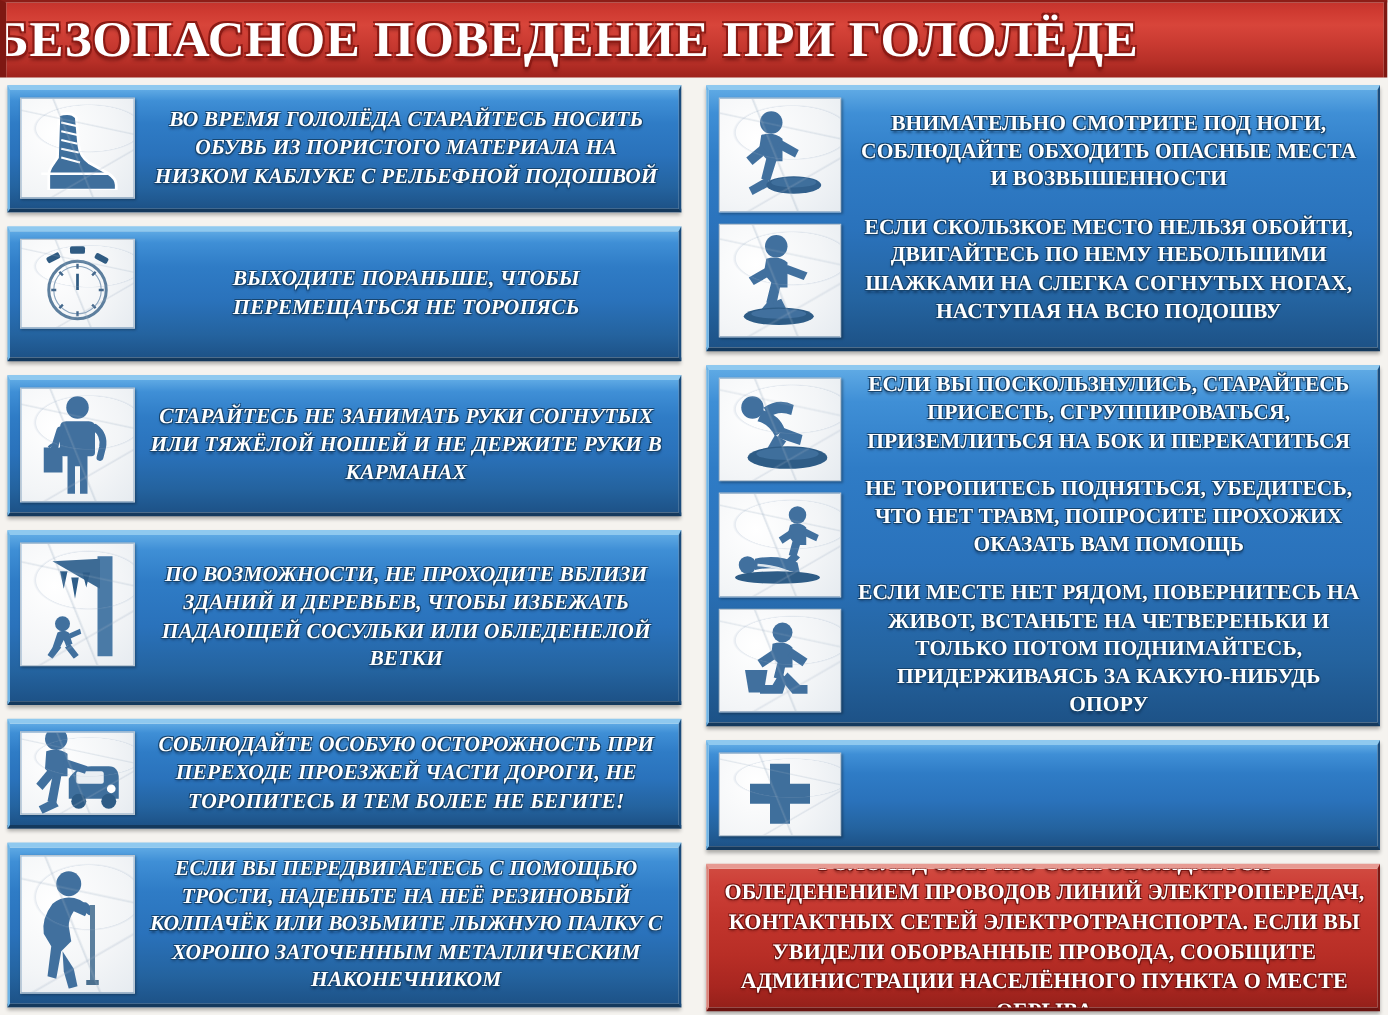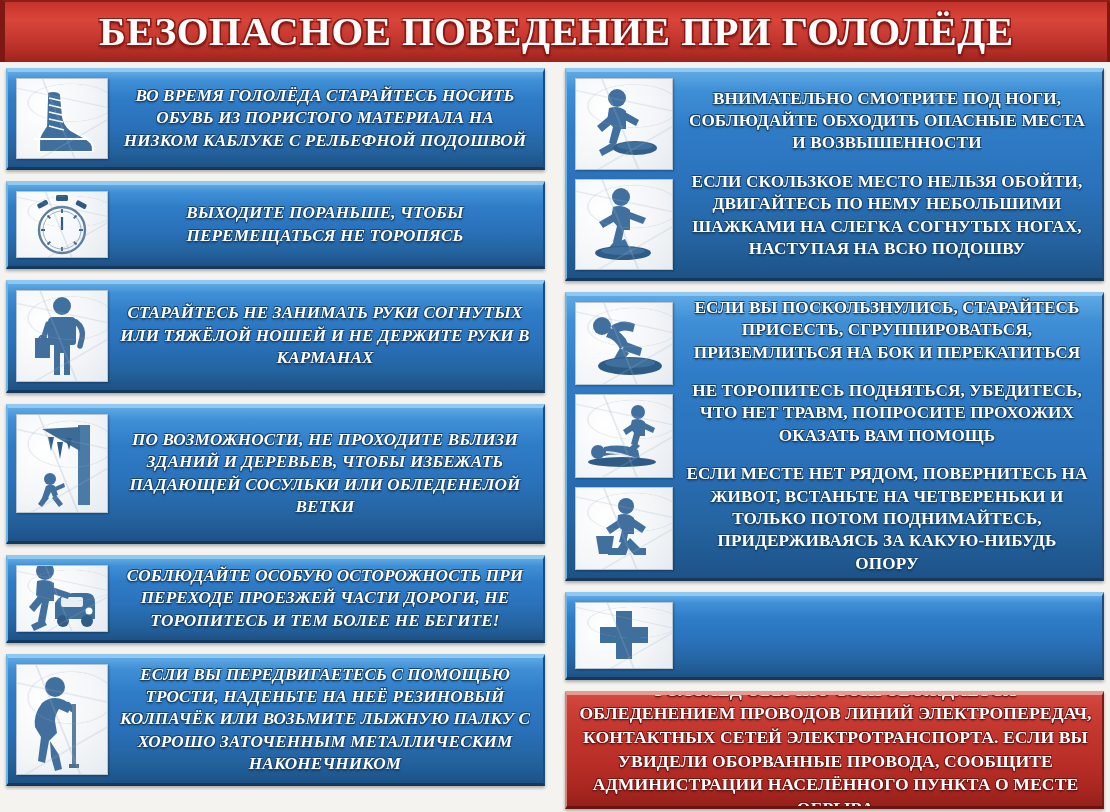--- a/index.html
+++ b/index.html
@@ -25,21 +25,21 @@
     left: 0; top: 0;
     width: 1110px; height: 62px;
     background: linear-gradient(180deg,
       #c5332c 0%, #cf3a31 12%, #d8453a 30%,
       #c93a31 55%, #b62f27 80%, #9e221c 100%);
     border-left: 5px solid #7e1812;
     border-right: 3px solid #7e1812;
     border-top: 2px solid #8d1d17;
     display: flex;
     align-items: center;
-    justify-content: center;
+    justify-content: flex-start;
     overflow: hidden;
   }
   .header-title {
     font-family: "Liberation Serif", "DejaVu Serif", serif;
     font-weight: bold;
     font-size: 40px;
     letter-spacing: 0.5px;
     line-height: 1;
     color: #ffffff;
     white-space: nowrap;
@@ -174,21 +174,21 @@
             </g>
             <path d="M6 53 l54 0" stroke="#ffffff" stroke-width="2" fill="none"></path>
           </svg>
         </div>
       </div>
       <div class="text-col">
         <div class="line-txt">ВО ВРЕМЯ ГОЛОЛЁДА СТАРАЙТЕСЬ НОСИТЬ ОБУВЬ ИЗ ПОРИСТОГО МАТЕРИАЛА НА НИЗКОМ КАБЛУКЕ С РЕЛЬЕФНОЙ ПОДОШВОЙ</div>
       </div>
     </div>
 
-    <div class="panel" style="height:88px">
+    <div class="panel" style="height:108px">
       <div class="icon-col">
         <div class="thumb" style="width:92px;height:72px">
           <svg width="66" height="62" viewBox="0 0 66 62">
             <rect x="27" y="1" width="12" height="6" rx="1.5" fill="#2f5b82"></rect>
             <rect x="8" y="8" width="11" height="5" rx="1.5" fill="#2f5b82" transform="rotate(-28 13 10)"></rect>
             <rect x="47" y="8" width="11" height="5" rx="1.5" fill="#2f5b82" transform="rotate(28 52 10)"></rect>
             <circle cx="33" cy="36" r="23" fill="none" stroke="#5d7f9e" stroke-width="2.4"></circle>
             <circle cx="33" cy="36" r="19" fill="none" stroke="#8aa4bd" stroke-width="0.9"></circle>
             <g stroke="#44688c" stroke-width="1.9">
               <path d="M33 15 v4 M33 53 v4 M12 36 h4 M50 36 h4

